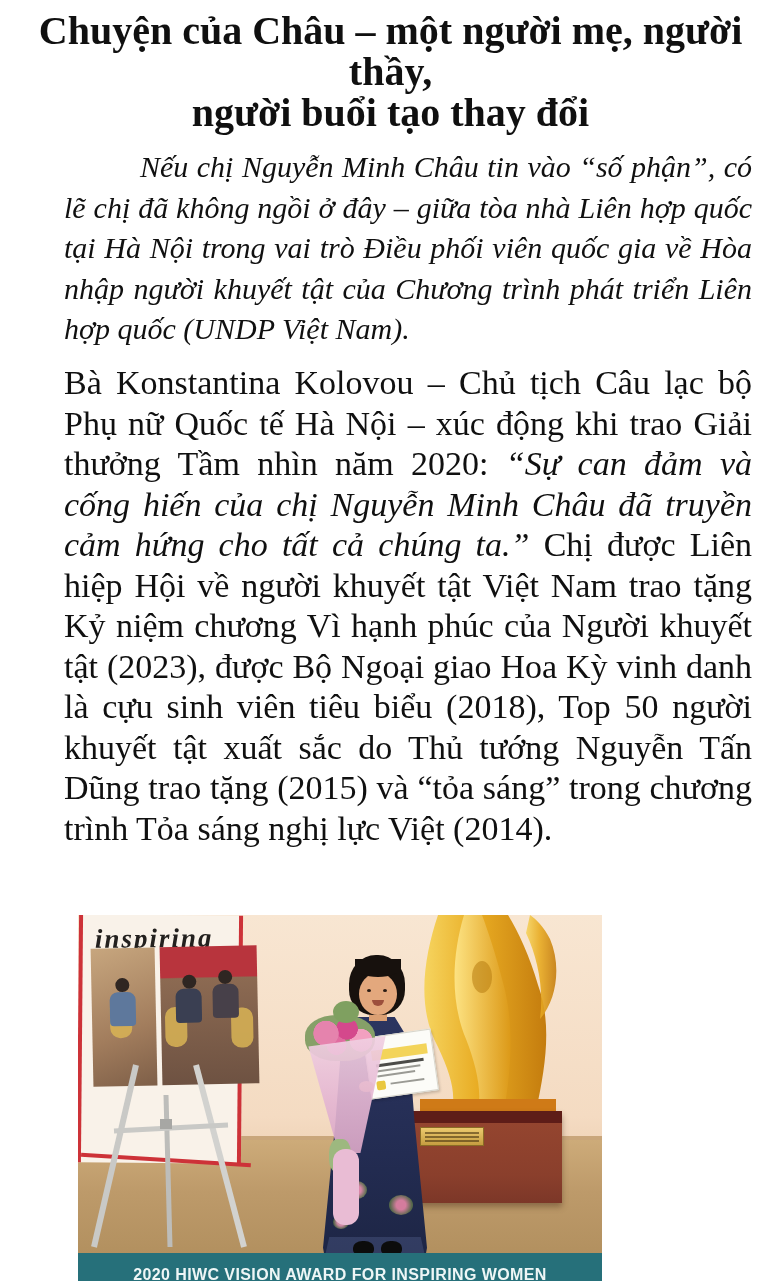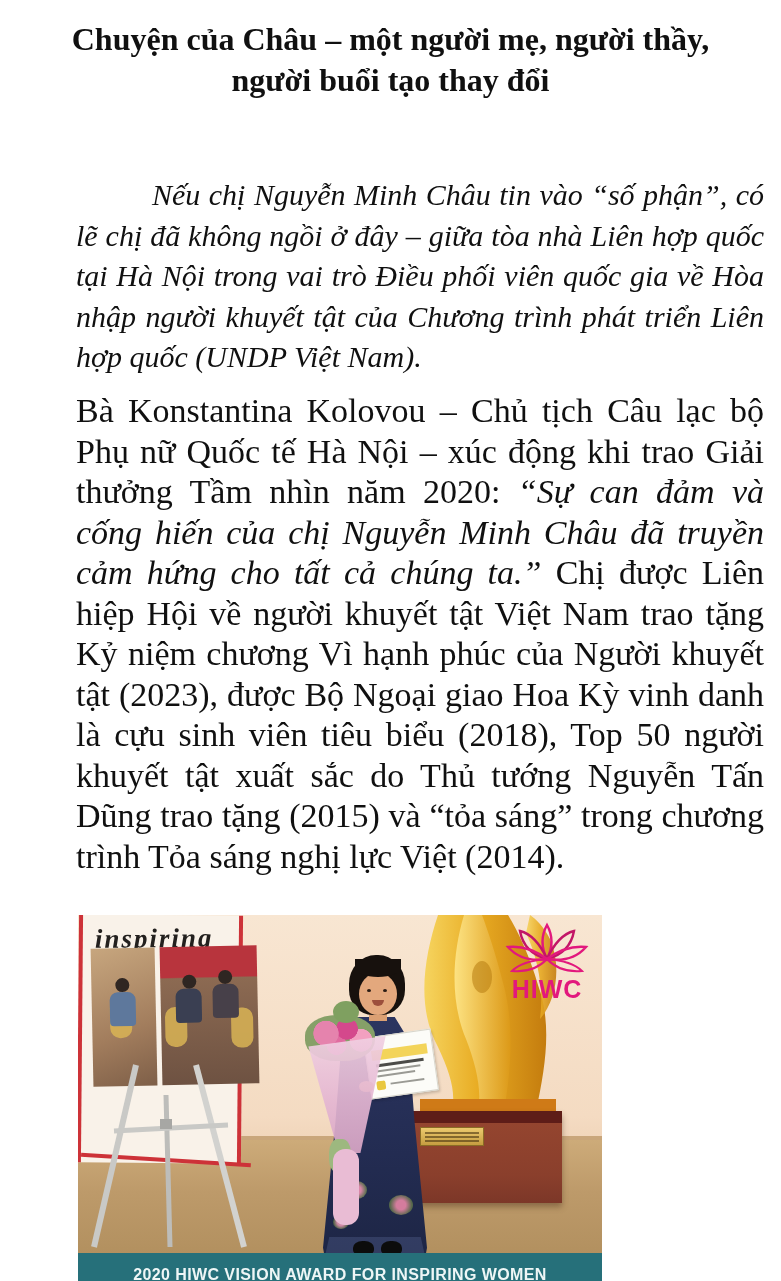--- a/index.html
+++ b/index.html
@@ -2,24 +2,24 @@
 <html lang="vi"><head>
 <meta charset="utf-8">
 <style>
   html,body{margin:0;padding:0;background:#ffffff;}
   .page{
     position:relative;width:781px;height:1281px;background:#ffffff;
     overflow:hidden;font-family:"Liberation Serif","DejaVu Serif",serif;color:#101010;
   }
   
   .title-block{
-    position:absolute;top:19px;left:0;width:781px;text-align:center;
-    font-weight:bold;font-size:32px;line-height:41px;
-  }
-  .text-col{position:absolute;left:76px;width:688px;text-align:justify;margin-top:28px;}
+    position:absolute;top:10px;left:0;width:781px;text-align:center;
+    font-weight:bold;font-size:40px;line-height:41px;
+  }
+  .text-col{position:absolute;left:64px;width:688px;text-align:justify;}
   .lead{top:147px;font-style:italic;font-size:30px;line-height:40.5px;}
   .lead p{margin:0;text-indent:76px;}
   .bodyblock{top:363px;font-size:34px;line-height:40.5px;}
   .bodyblock p{margin:0;}
   .seg.italic{font-style:italic;}
   .seg.regular{font-style:normal;}
   
   .photo{
     position:absolute;left:78px;top:915px;width:524px;height:366px;overflow:hidden;
     background:linear-gradient(180deg,#f8e6d2 0%,#f4dbc2 55%,#f0d5ba 62%);
@@ -201,33 +201,19 @@
         <div class="bloom" style="left:6px;top:14px;width:70px;height:46px;background:radial-gradient(circle at 30% 40%,#e583ad 0 22%,transparent 23%),radial-gradient(circle at 60% 30%,#d4488c 0 20%,transparent 21%),radial-gradient(circle at 80% 55%,#f2a0c0 0 18%,transparent 19%),radial-gradient(circle at 45% 65%,#e06ca0 0 20%,transparent 21%),#86a068;border-radius:45%;"></div>
         <div class="bloom" style="left:34px;top:0px;width:26px;height:22px;background:#7fa060;"></div>
         <div class="wrap-cone"></div>
         <div class="lace"></div>
         <div class="ribbon-tail"></div>
       </div>
       <div class="shoe" style="left:50px;"></div>
       <div class="shoe" style="left:78px;"></div>
     </div>
 
-    <div class="hiwc">
-      <svg width="98" height="56" viewBox="0 0 98 56">
-        <g fill="none" stroke="#e2187d" stroke-width="2.4">
-          <path d="M49,4 Q58,20 49,38 Q40,20 49,4 Z"></path>
-          <path d="M49,38 Q38,14 22,10 Q26,32 49,38 Z" stroke="#c21667"></path>
-          <path d="M49,38 Q60,14 76,10 Q72,32 49,38 Z" stroke="#c21667"></path>
-          <path d="M49,38 Q30,24 10,26 Q24,42 49,38 Z"></path>
-          <path d="M49,38 Q68,24 88,26 Q74,42 49,38 Z"></path>
-          <path d="M49,38 Q24,40 14,50 Q36,52 49,38 Z" stroke-width="2"></path>
-          <path d="M49,38 Q74,40 84,50 Q62,52 49,38 Z" stroke-width="2"></path>
-        </g>
-      </svg>
-      <div class="hiwc-text">HIWC</div>
-    </div>
 
     <div class="award-banner">
       <div class="banner-text">2020 HIWC VISION AWARD FOR INSPIRING WOMEN</div>
     </div>
   </div>
 
 </div>
 
 </body></html>

